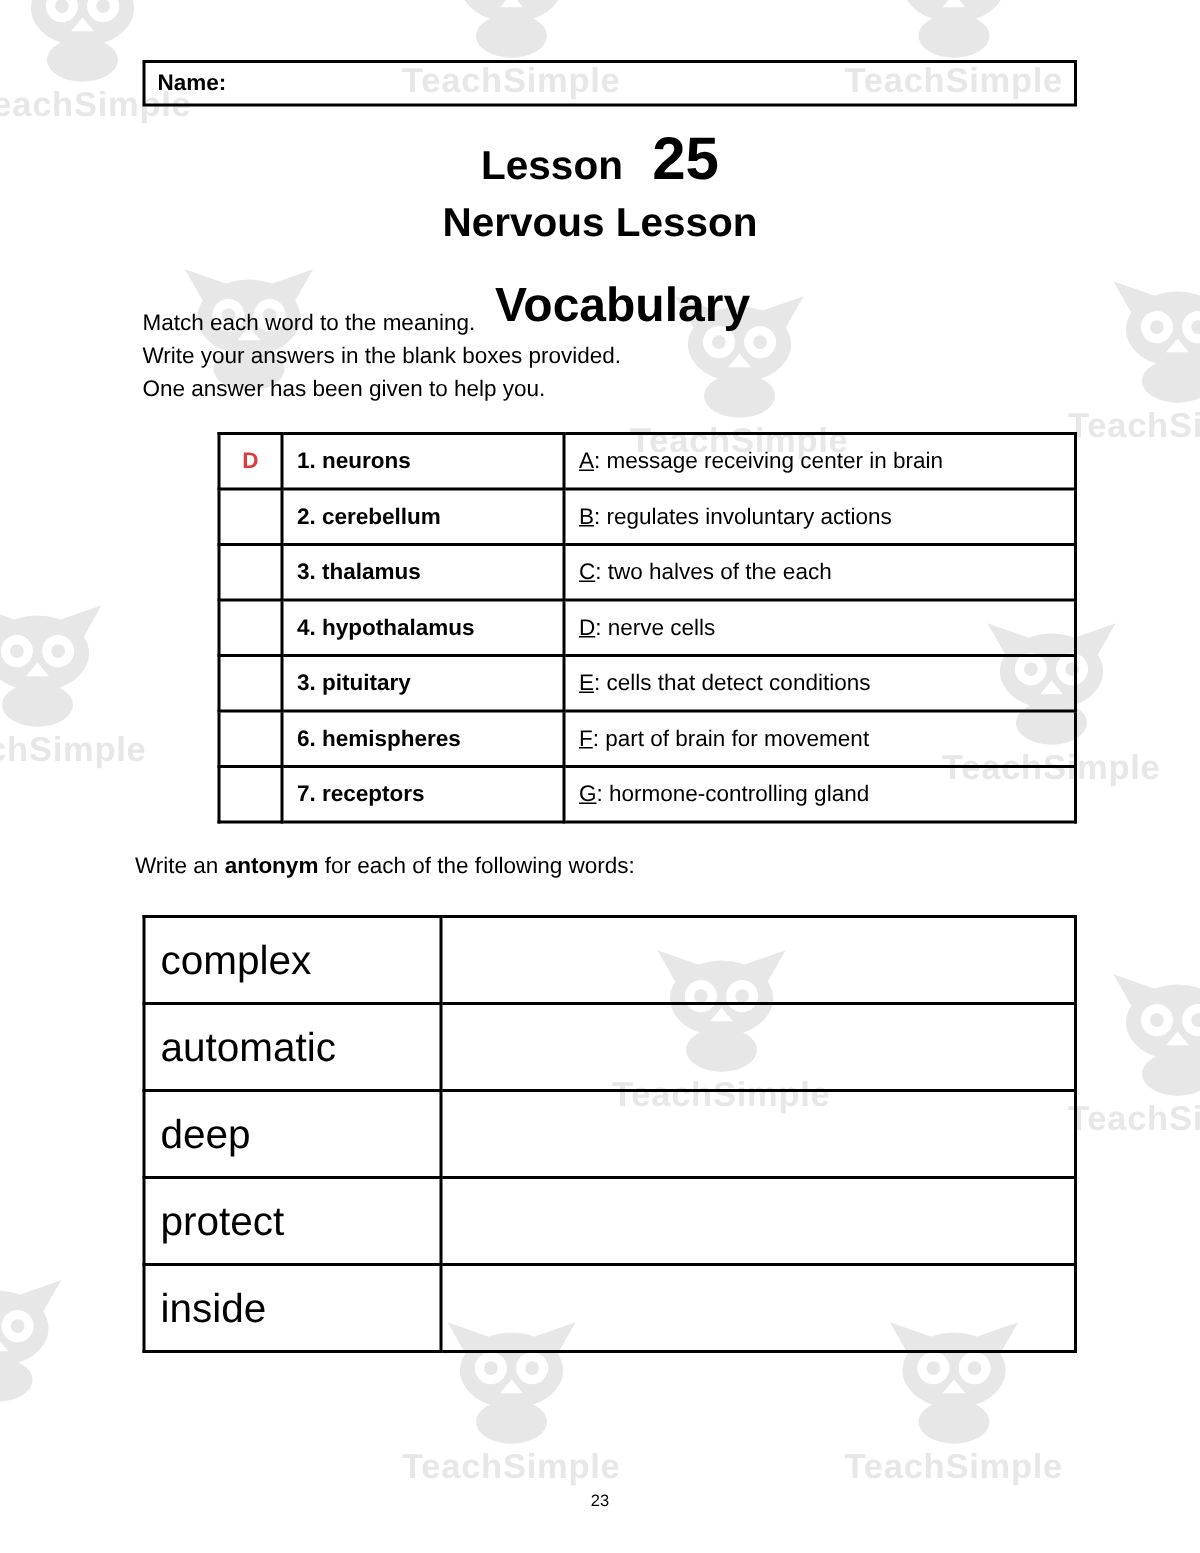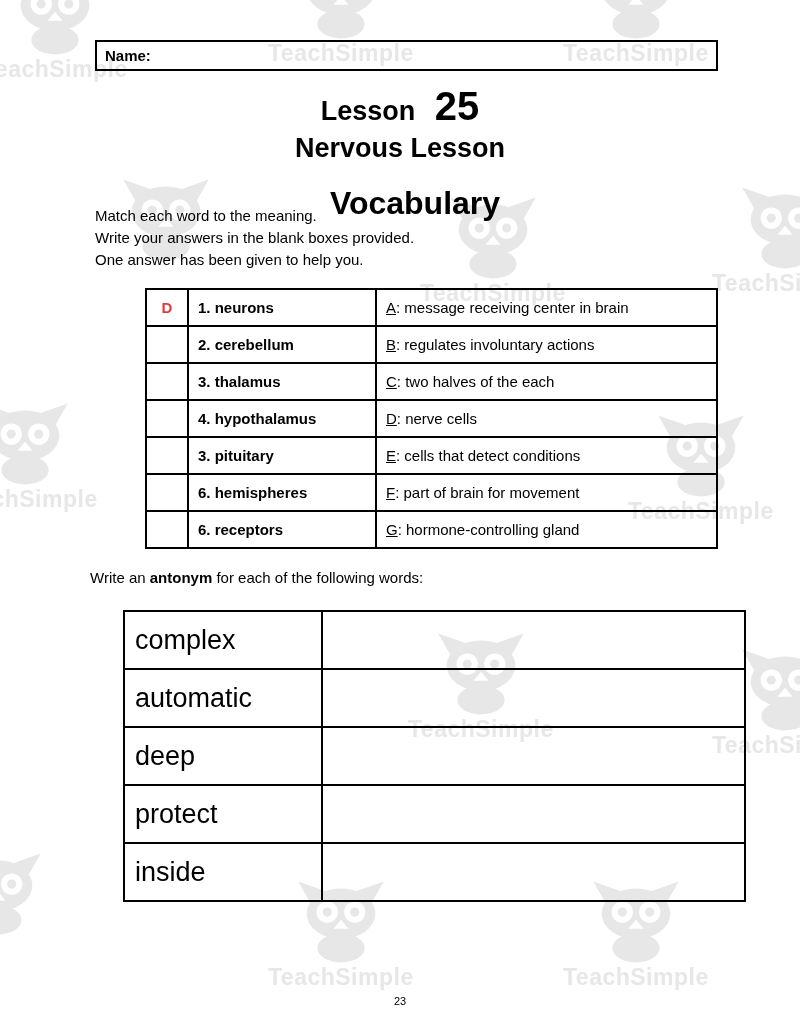--- a/index.html
+++ b/index.html
@@ -47,21 +47,21 @@
   table { border-collapse:collapse; table-layout:fixed; background:transparent; }
 
   .match-table { position:absolute; left:145px; top:288px; width:573px; }
   .match-table td { border:2px solid #000; height:37px; font-size:15px; padding:0 9px; vertical-align:middle; }
   .match-table td.ans { width:42px; text-align:center; font-weight:bold; padding:0; }
   .match-table td.word { width:188px; font-weight:bold; }
   .match-table td.def u { text-decoration:underline; }
 
   .antonym-prompt { position:absolute; left:90px; top:569px; font-size:15px; }
 
-  .antonym-table { position:absolute; left:95px; top:610px; width:623px;margin-left:28px; }
+  .antonym-table { position:absolute; left:95px; top:610px; width:623px; }
   .antonym-table td { border:2px solid #000; height:58px; vertical-align:middle; }
   .antonym-table td.aword { width:198px; font-size:27px; padding-left:10px; }
 
   .page-number { position:absolute; top:995px; left:0; width:100%; text-align:center; font-size:11px; }
 </style>
 </head>
 <body>
 
 <svg width="0" height="0" style="position:absolute" aria-hidden="true">
   <defs>
@@ -204,21 +204,21 @@
           <td class="word">3. pituitary</td>
           <td class="def"><u>E</u><span>: cells that detect conditions</span></td>
         </tr>
         <tr>
           <td class="ans"><span></span></td>
           <td class="word">6. hemispheres</td>
           <td class="def"><u>F</u><span>: part of brain for movement</span></td>
         </tr>
         <tr>
           <td class="ans"><span></span></td>
-          <td class="word">6. receptors</td>
+          <td class="word">7. receptors</td>
           <td class="def"><u>G</u><span>: hormone-controlling gland</span></td>
         </tr>
       </tbody>
     </table>
 
     <div class="antonym-prompt"><span>Write an </span><b>antonym</b><span> for each of the following words:</span></div>
 
     <table class="antonym-table">
       <tbody>
         <tr>

